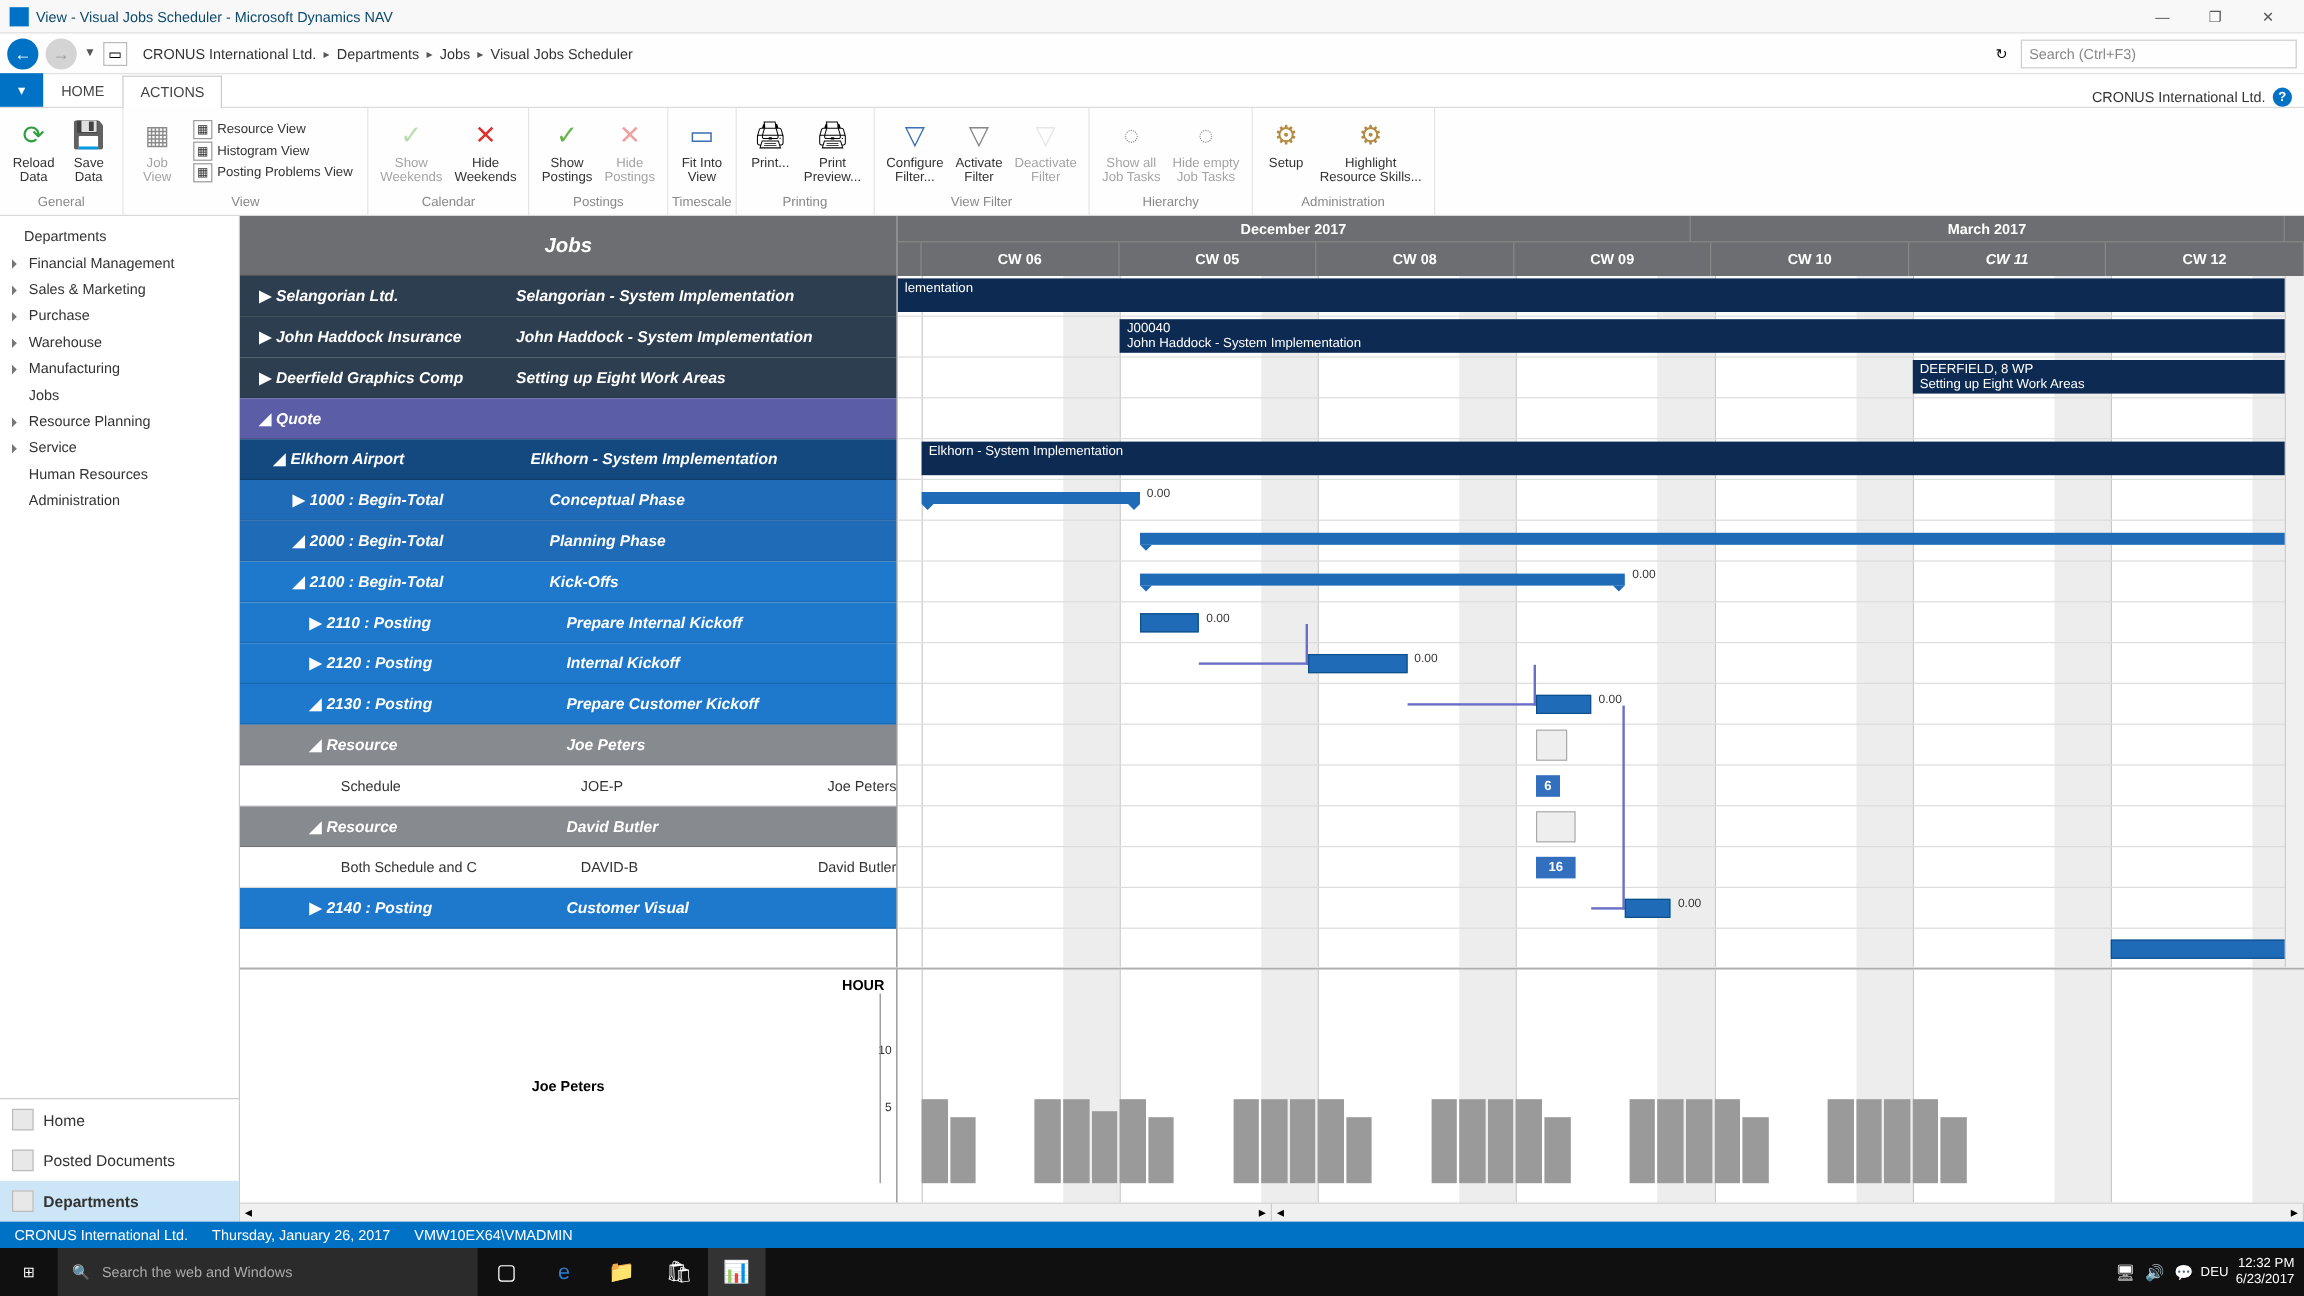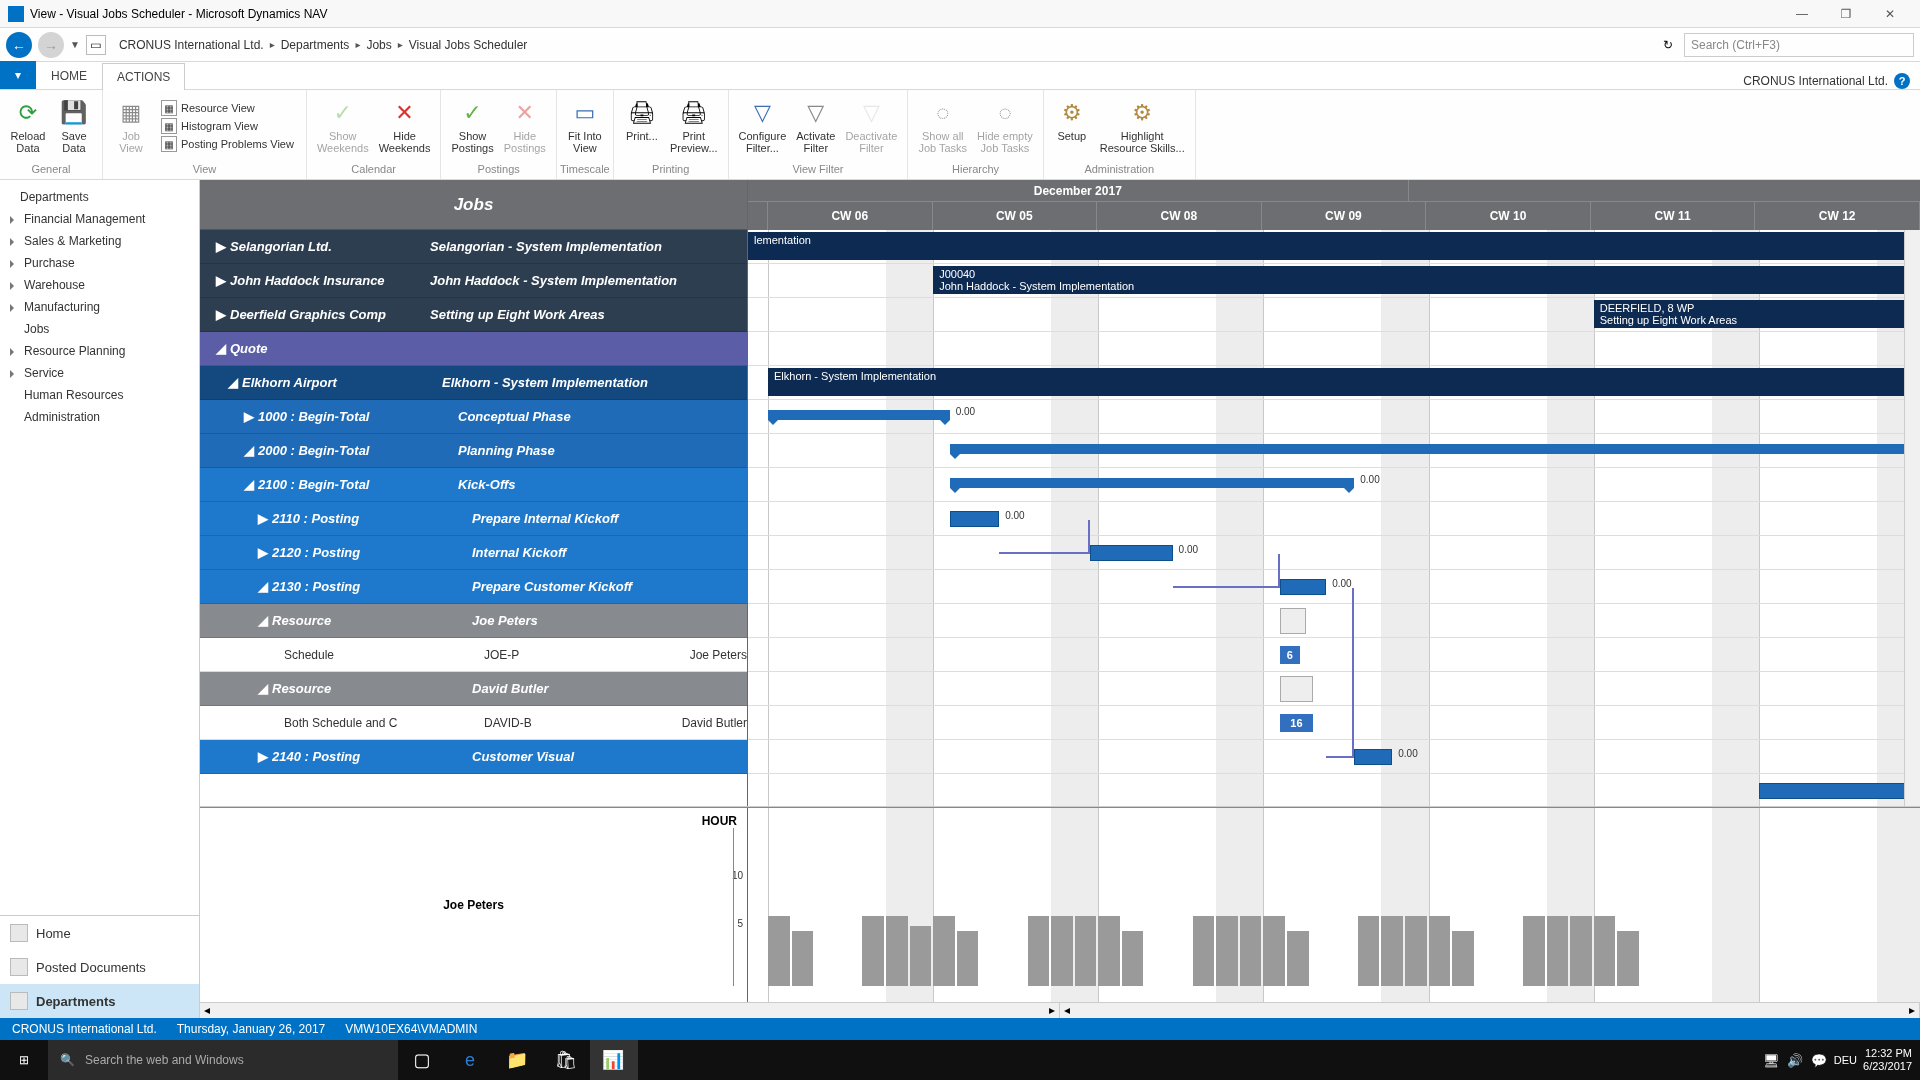--- a/index.html
+++ b/index.html
@@ -1,19 +1,19 @@
 <!DOCTYPE html>
 <html><head>
 <meta charset="utf-8">
 <style>
 * { margin:0; padding:0; box-sizing:border-box; font-family:"Segoe UI",Tahoma,sans-serif; }
 body { width:1920px; height:1080px; overflow:hidden; font-size:12px; background:#fff; display:flex; flex-direction:column; }
 .titlebar { height:28px; background:#f8f8f8; border-bottom:1px solid #d9d9d9; display:flex; align-items:center; padding:0 8px; }
 .titlebar .ticon { width:16px;height:16px;background:#0072c6;margin-right:6px; }
-.titlebar .ttitle { flex:1; color:#000000; }
+.titlebar .ttitle { flex:1; color:#0c4a6e; }
 .titlebar .wbtn { width:44px;height:28px;display:flex;align-items:center;justify-content:center;color:#555; }
 .addrbar { height:34px; background:#fefefe; border-bottom:1px solid #d9d9d9; display:flex; align-items:center; padding:0 6px; gap:6px; }
 .navcircle { width:26px;height:26px;border-radius:50%;background:#0072c6;display:flex;align-items:center;justify-content:center;color:#fff;font-size:14px; }
 .navcircle.dis { background:#d4d4d4;color:#999; }
 .addrfield { flex:1;height:24px;border:1px solid transparent;display:flex;align-items:center;padding:0 6px;gap:6px;color:#333; }
 .addrfield .sep { color:#555;font-size:10px; }
 .refresh { width:20px;height:20px;display:flex;align-items:center;justify-content:center; }
 .search { width:230px;height:24px;border:1px solid #ccc;display:flex;align-items:center;padding:0 6px;color:#888; }
 .tabrow { height:28px;background:#fff;display:flex;align-items:end;border-bottom:1px solid #d9d9d9; }
 .filetab { width:36px;height:28px;background:#0072c6;color:#fff;display:flex;align-items:center;justify-content:center; }
@@ -404,29 +404,30 @@
               <span class="chev">▶</span>
               <span class="c1">2140 : Posting</span>
               <span class="c2">Customer Visual</span>
             </div>
           </div>
       </div>
       <div class="rcol">
         <div class="rhead">
           <div class="monthrow" id="monthrow">
               <div class="monthcell" style="width: 660.571px;">December 2017</div>
+              <div class="monthcell" style="width: 495.429px;">March 2017</div>
             </div>
           <div class="weekrow" id="weekrow">
               <div class="weekcell" style="width: 20px;"></div>
               <div class="weekcell" style="width: 165.143px;">CW 06</div>
               <div class="weekcell" style="width: 165.143px;">CW 05</div>
               <div class="weekcell" style="width: 165.143px;">CW 08</div>
               <div class="weekcell" style="width: 165.143px;">CW 09</div>
               <div class="weekcell" style="width: 165.143px;">CW 10</div>
-              <div class="weekcell" style="width: 165.143px;">CW 11</div>
+              <div class="weekcell" style="width: 165.143px; font-style: italic;">CW 11</div>
               <div class="weekcell" style="width: 165.143px;">CW 12</div>
             </div>
         </div>
         <div class="rbody" id="rbody">
             <div class="gridcol" style="left: 20px;"></div>
             <div class="wknd" style="left: 137.959px; width: 47.1837px;"></div>
             <div class="gridcol" style="left: 185.143px;"></div>
             <div class="wknd" style="left: 303.102px; width: 47.1837px;"></div>
             <div class="gridcol" style="left: 350.286px;"></div>
             <div class="wknd" style="left: 468.245px; width: 47.1837px;"></div>

